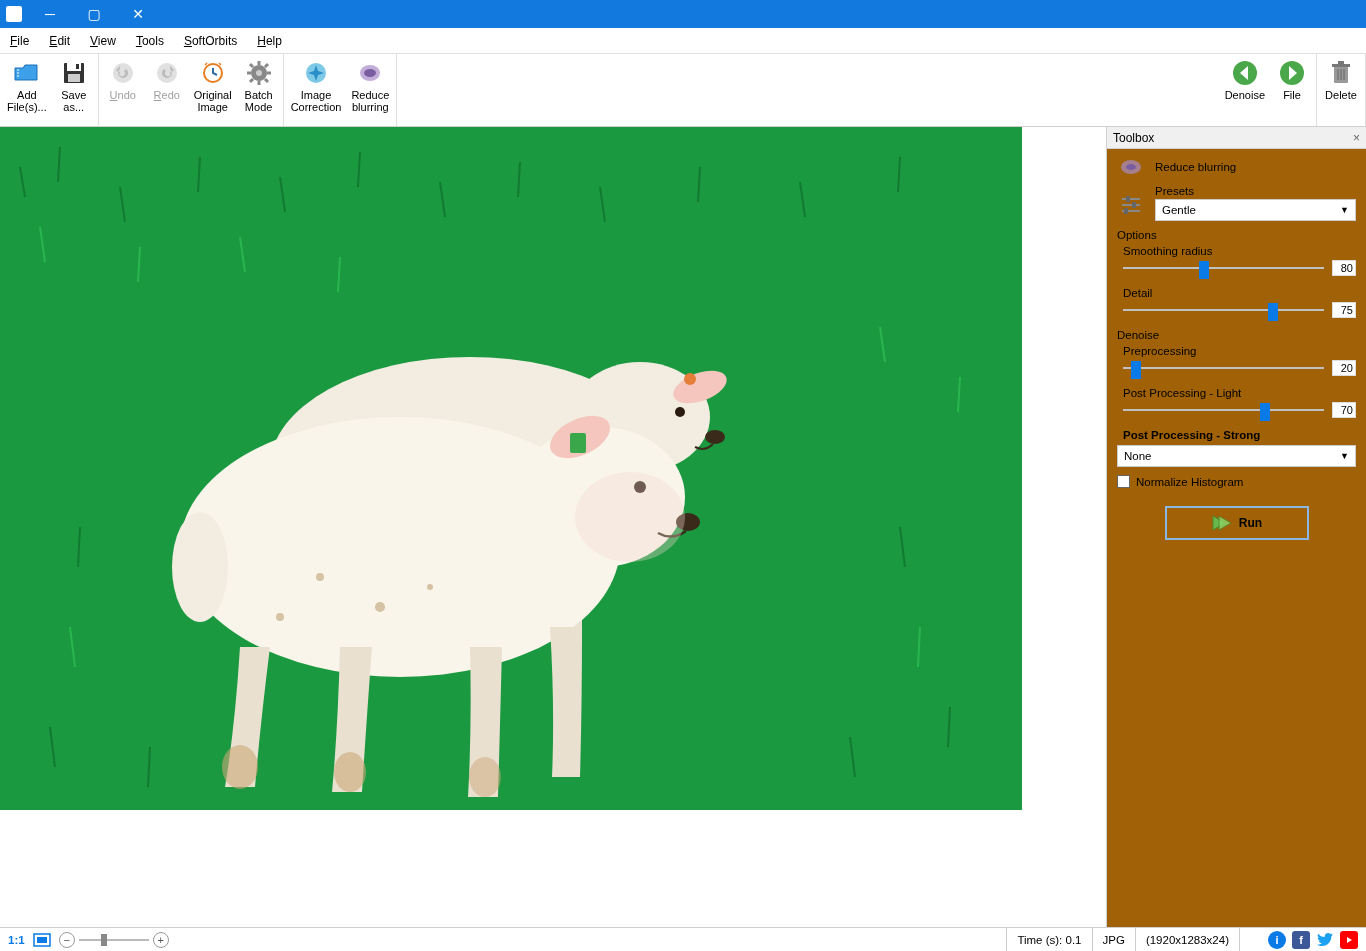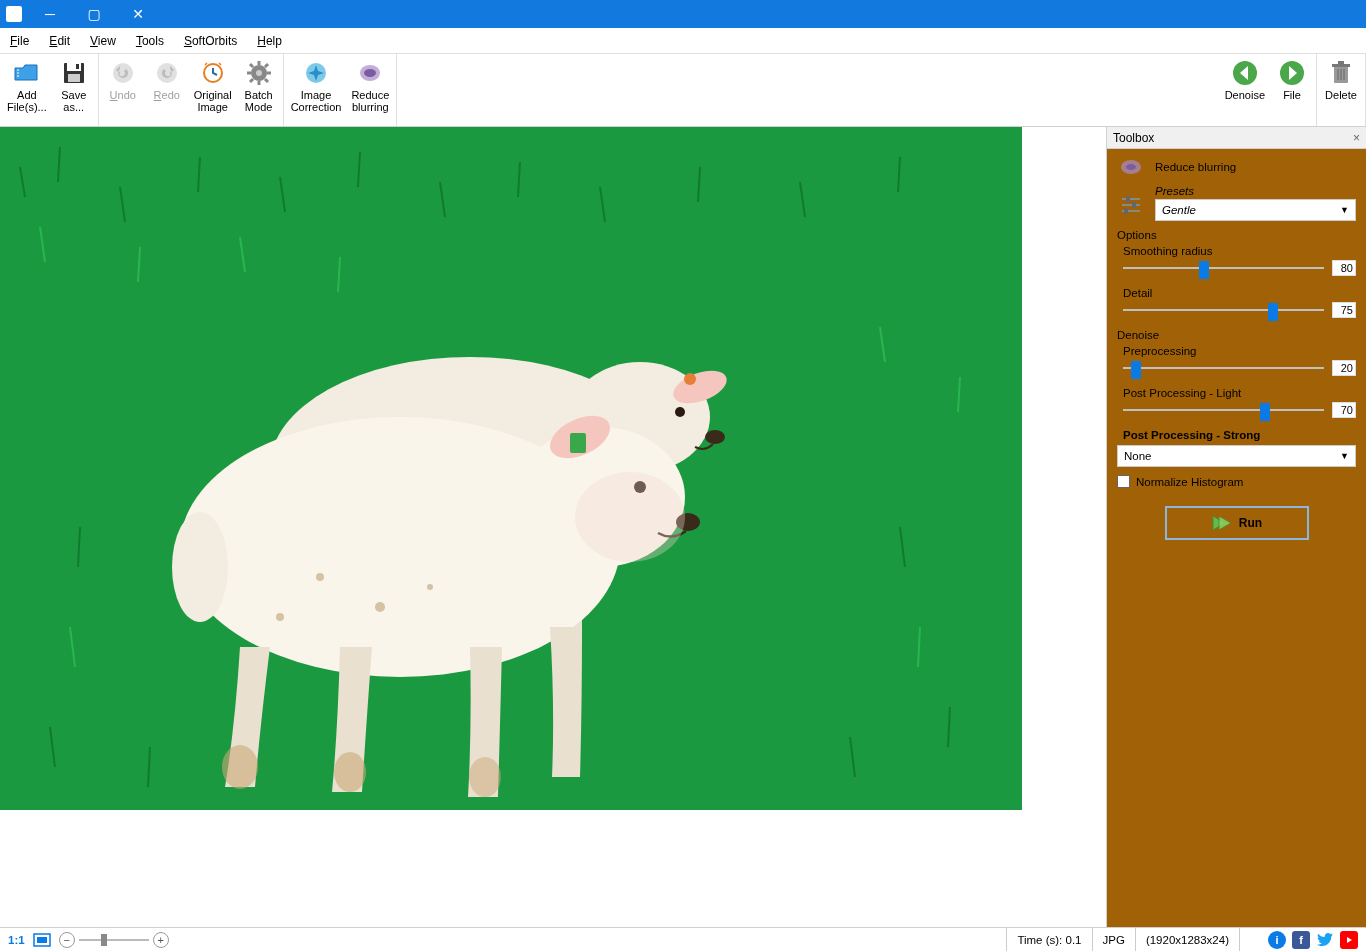--- a/index.html
+++ b/index.html
@@ -332,21 +332,21 @@
         <div class="tb-icon" style="margin-top:10px;">
           <svg width="22" height="20" viewBox="0 0 22 20">
               <line x1="2" y1="4" x2="20" y2="4" stroke="#888" stroke-width="2"></line>
               <rect x="6" y="1" width="4" height="6" fill="#666"></rect>
               <line x1="2" y1="10" x2="20" y2="10" stroke="#888" stroke-width="2"></line>
               <rect x="12" y="7" width="4" height="6" fill="#666"></rect>
               <line x1="2" y1="16" x2="20" y2="16" stroke="#888" stroke-width="2"></line>
               <rect x="4" y="13" width="4" height="6" fill="#666"></rect>
             </svg>
         </div>
-        <div style="flex:1;font-style:italic;">
+        <div style="flex:1;">
           <div class="tb-label">Presets</div>
           <div class="dropdown">
             <span>Gentle</span>
             <span class="caret">▼</span>
           </div>
         </div>
       </div>
 
       <div class="group-title">Options</div>
 

